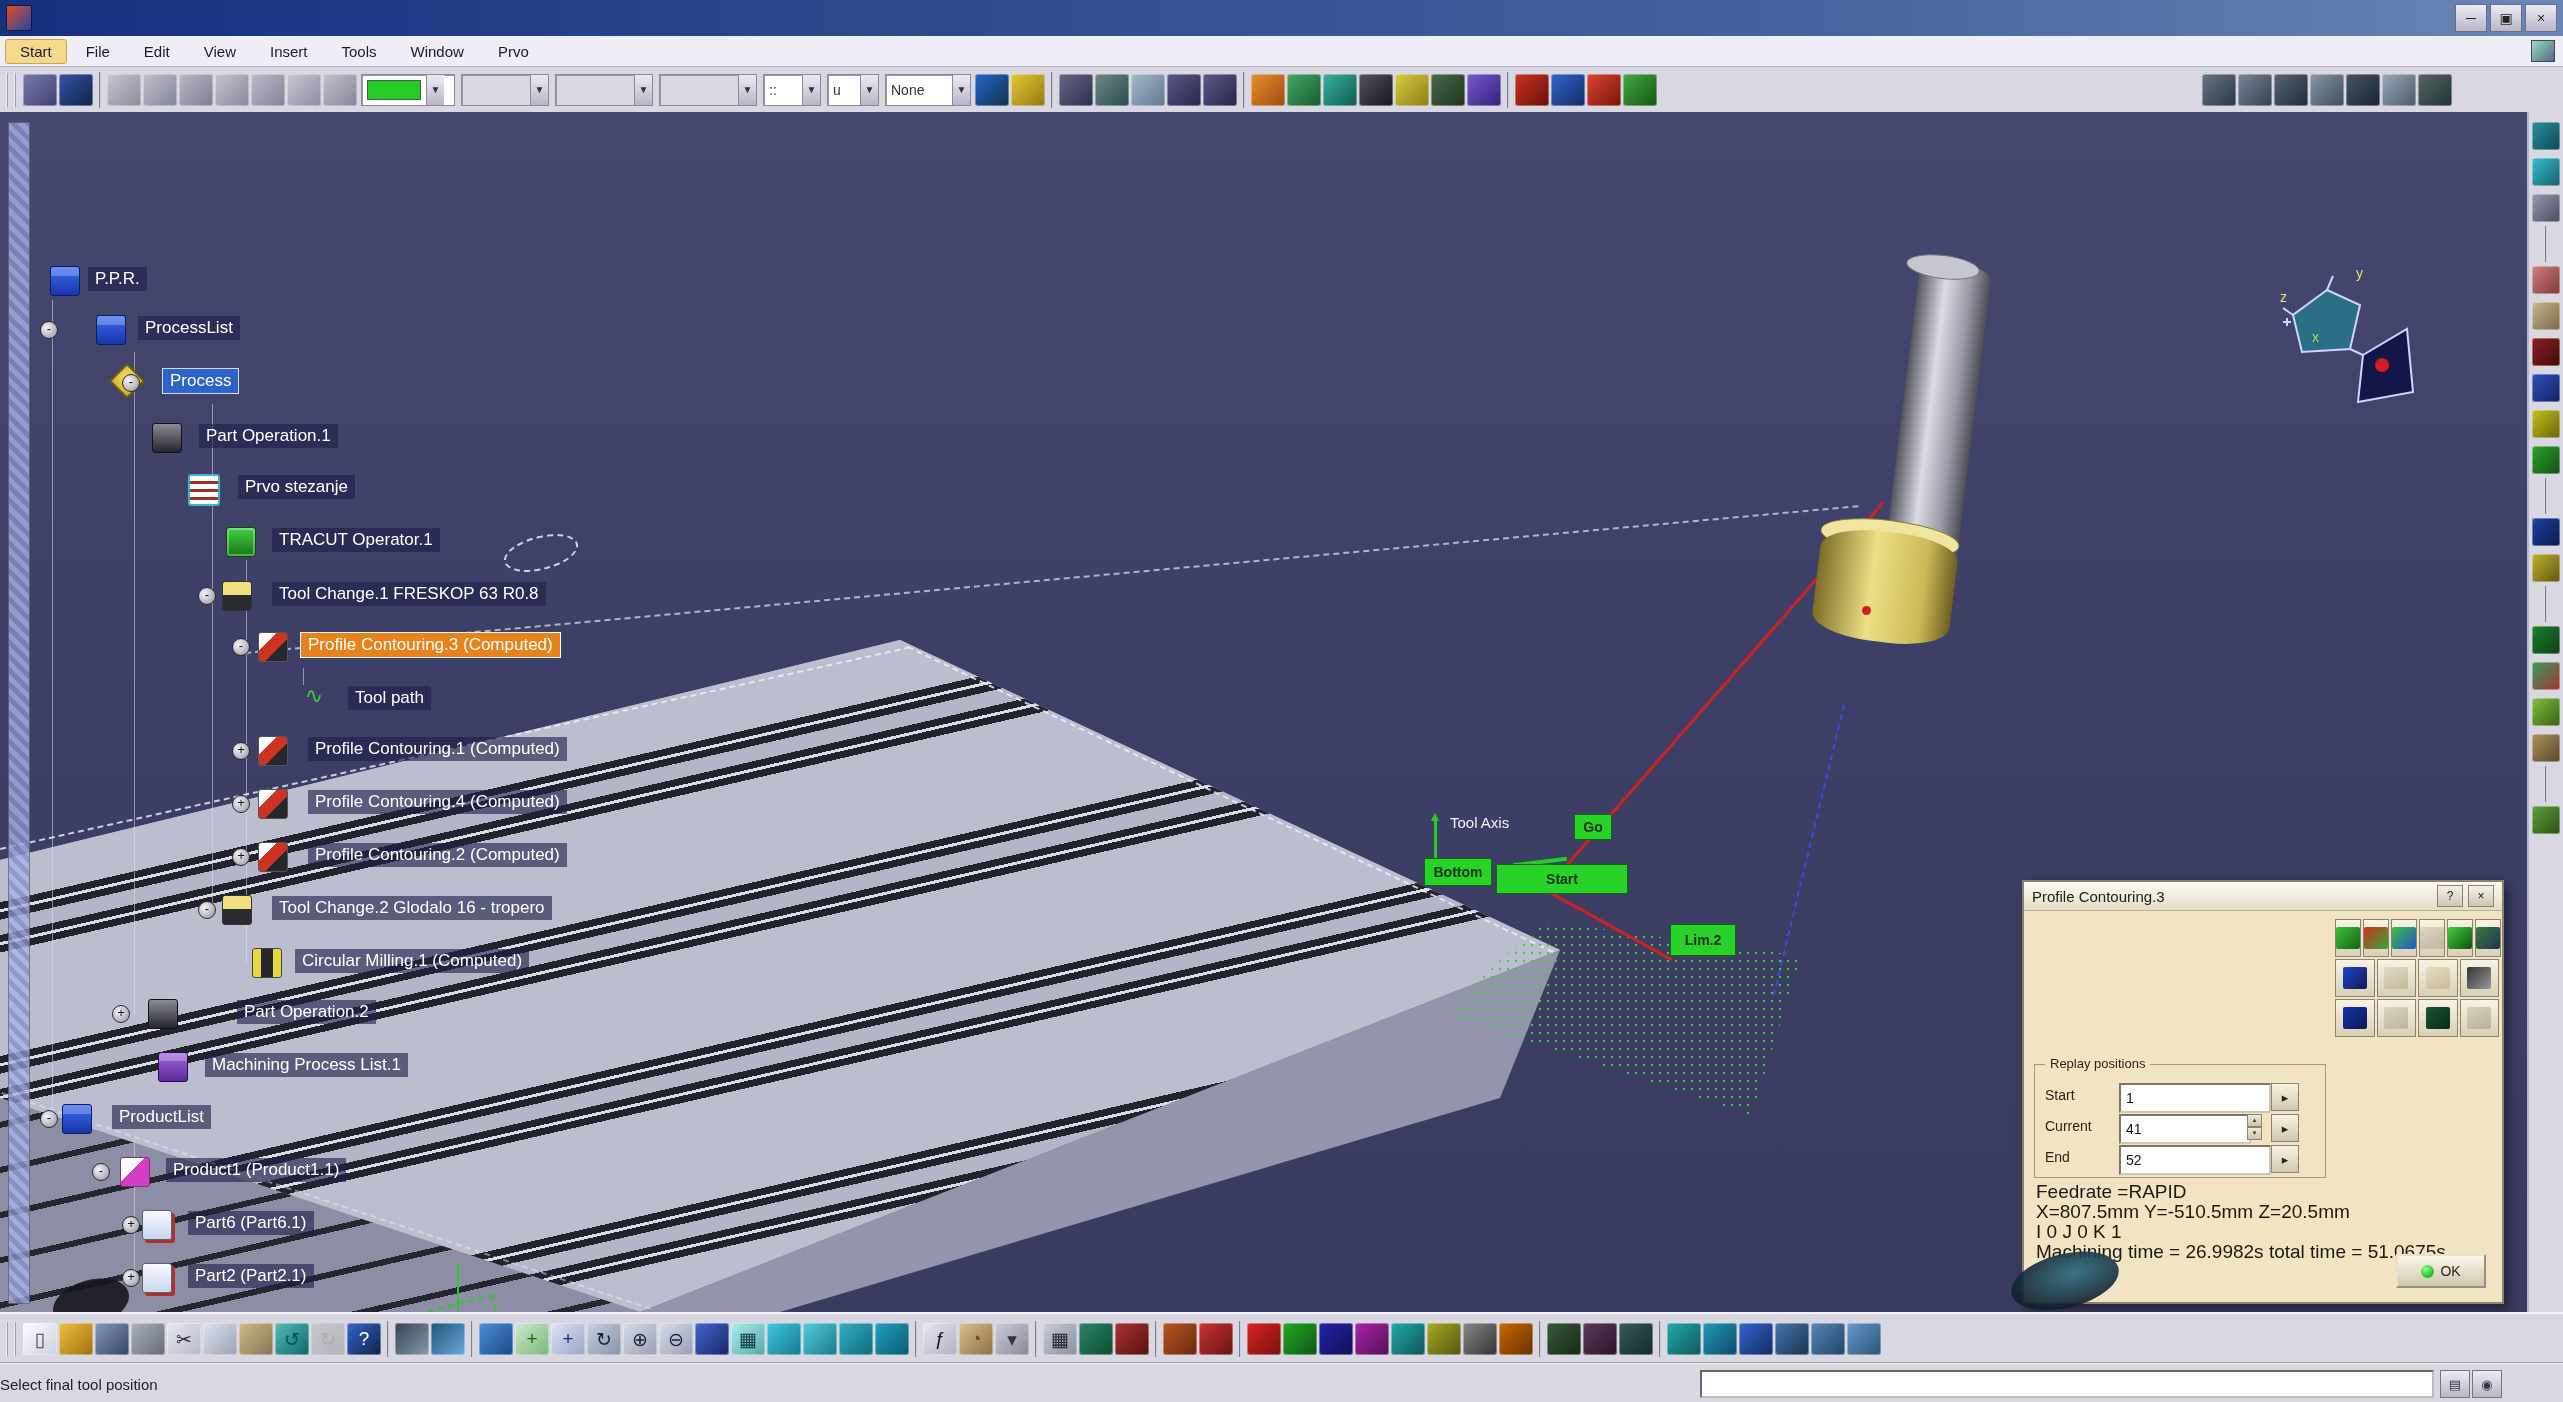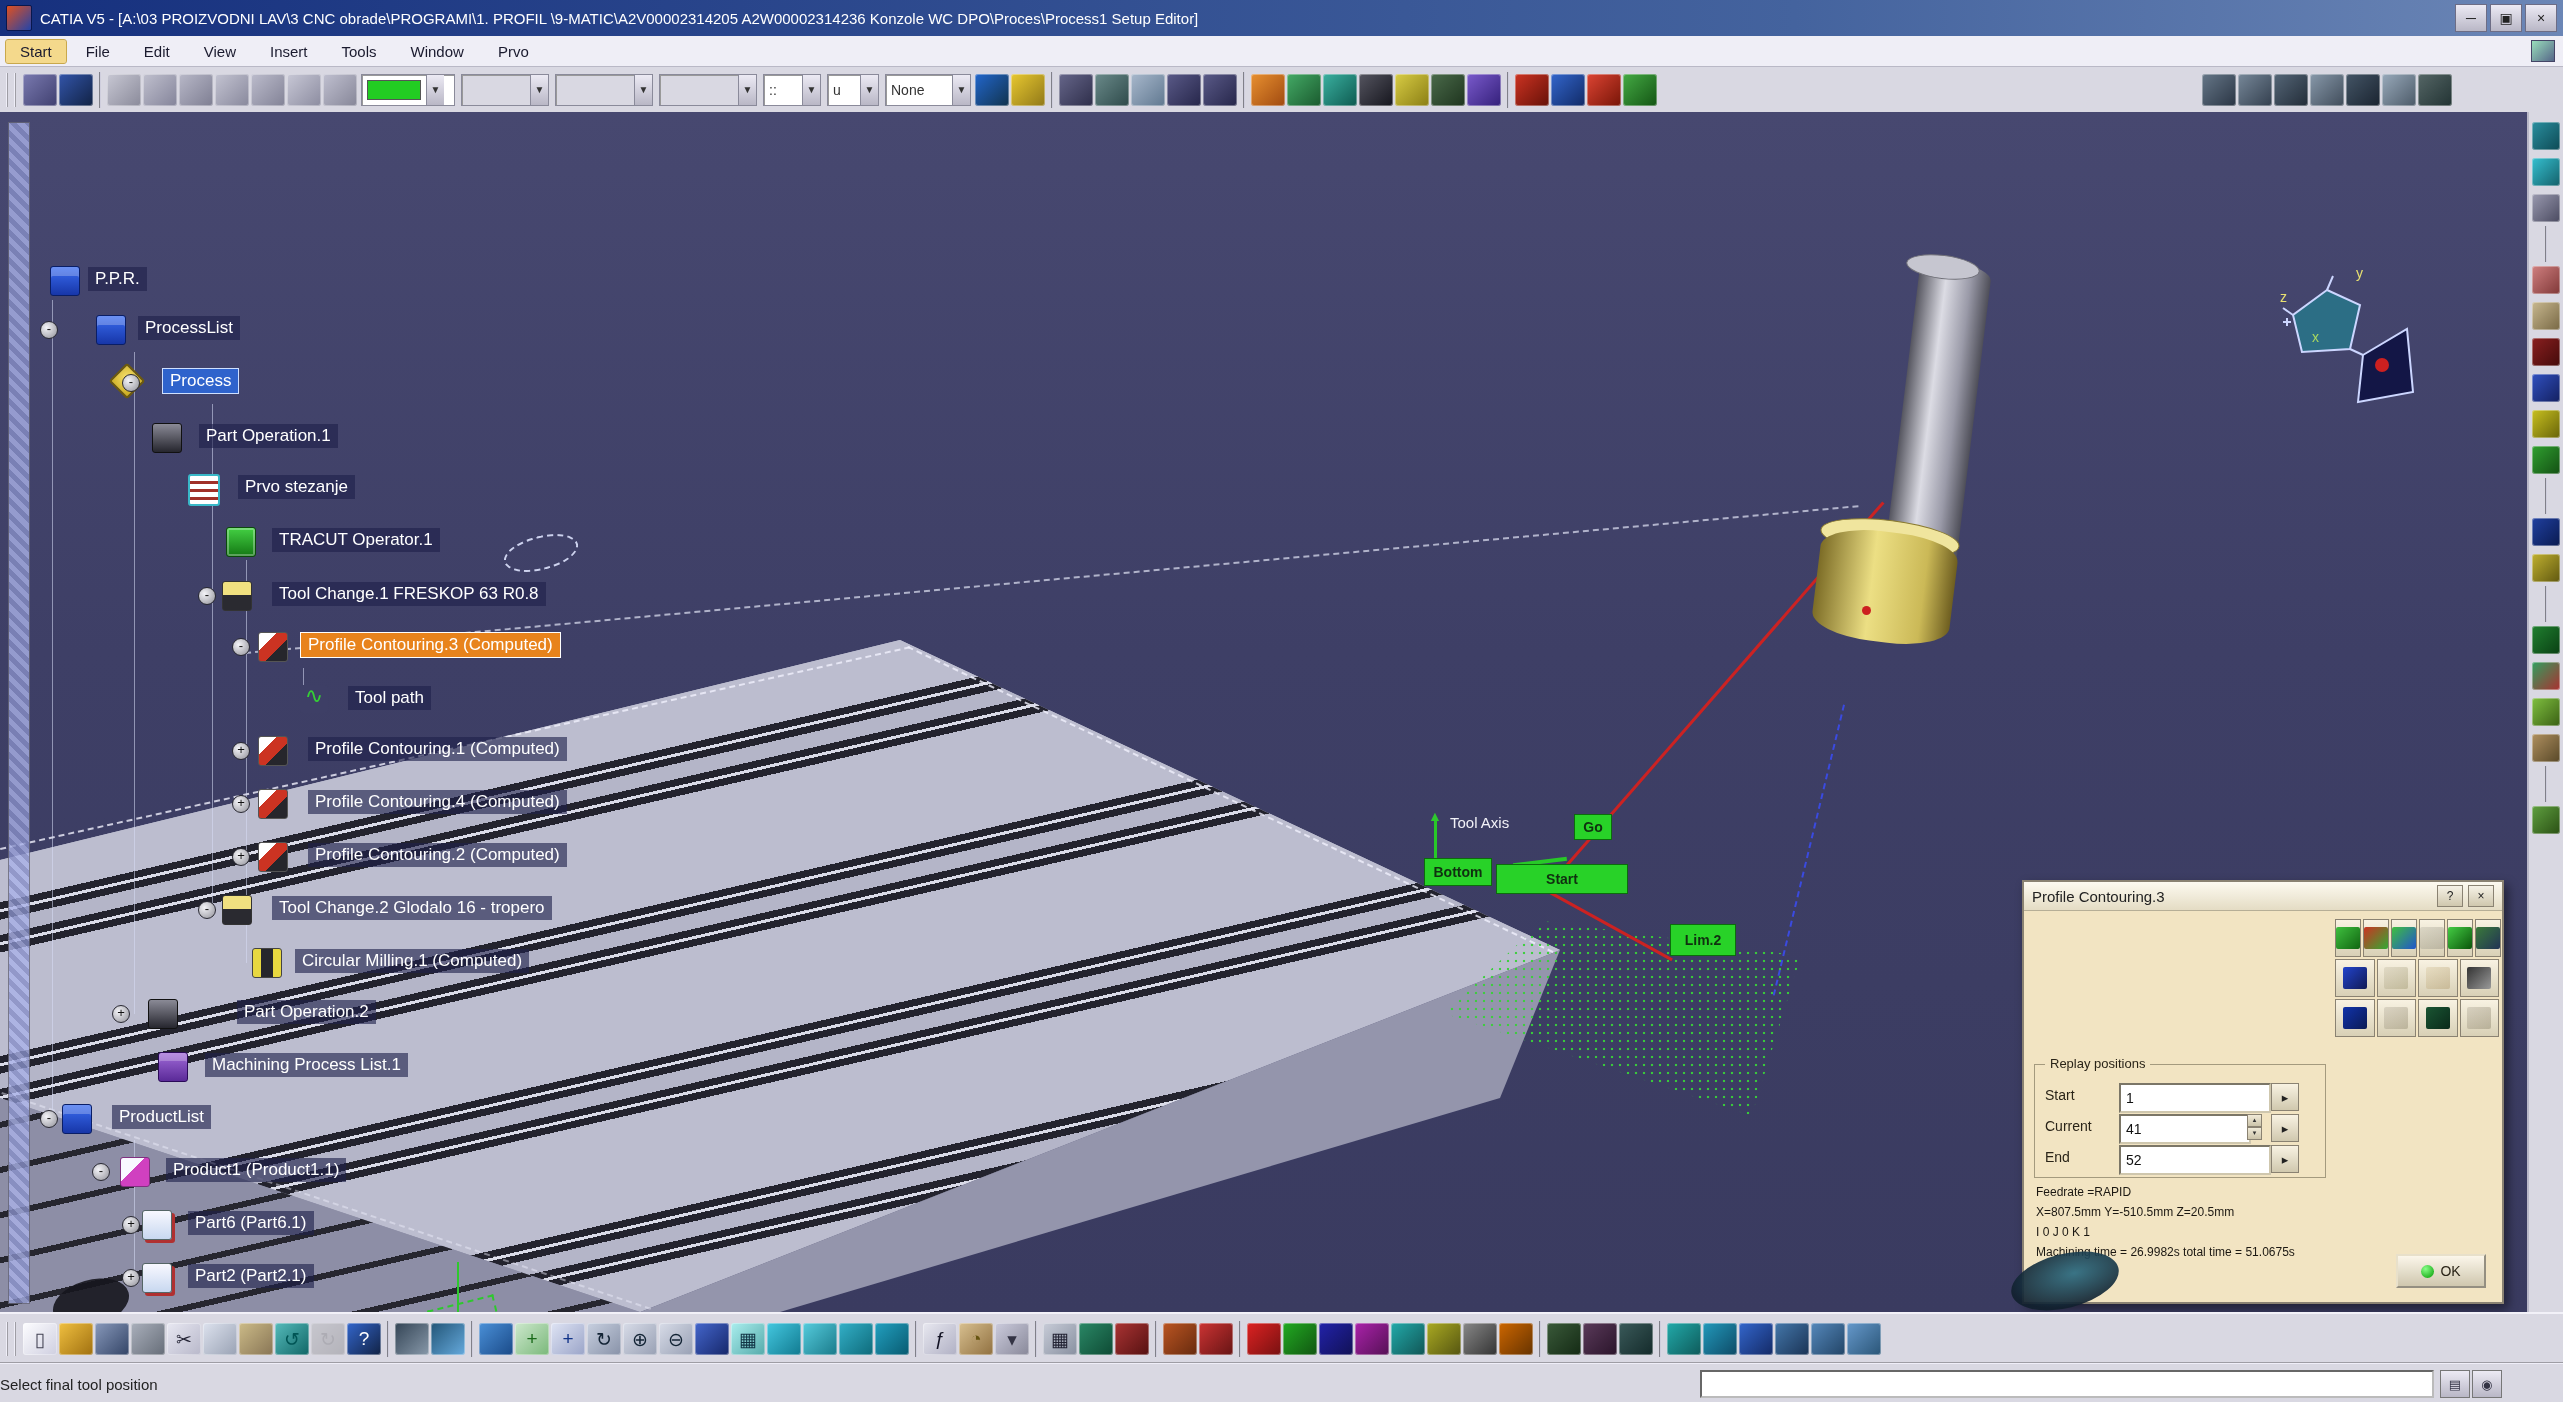--- a/index.html
+++ b/index.html
@@ -86,21 +86,21 @@
     margin:1px;display:flex;align-items:center;justify-content:center;}
   .dgrid-btn span{display:block;width:24px;height:22px;border-radius:2px;}
   .fld{position:absolute;height:26px;background:#fff;border:2px inset #cfc7ae;font-size:14px;
     display:flex;align-items:center;padding:0 5px;color:#111;}
   .sbtn{position:absolute;width:26px;height:26px;background:linear-gradient(180deg,#f8f2e2,#d0c8ae);
     border:1px solid #8a8272;display:flex;align-items:center;justify-content:center;font-size:13px;color:#222;}
   .dlbl{position:absolute;font-size:14px;}
   .spin{position:absolute;width:15px;height:26px;display:flex;flex-direction:column;}
   .spin div{flex:1;background:linear-gradient(180deg,#f0ead8,#ccc4aa);border:1px solid #8a8272;
     font-size:7px;line-height:10px;text-align:center;color:#333;}
-  #dlg-info{position:absolute;left:12px;top:300px;width:440px;line-height:20px;font-size:12px;color:#1c1812;}
+  #dlg-info{position:absolute;left:12px;top:300px;width:440px;line-height:20px;font-size:19px;color:#1c1812;}
   #okbtn{position:absolute;right:16px;bottom:14px;width:86px;height:30px;background:linear-gradient(180deg,#fbf6ea,#cfc7ae);
     border:2px outset #e8e0ca;display:flex;align-items:center;justify-content:center;font-size:14px;gap:6px;}
   #okbtn .dot{width:13px;height:13px;border-radius:50%;background:radial-gradient(circle at 35% 30%,#8f8,#090);}
   #dlg-decor{position:absolute;left:-14px;bottom:-6px;width:110px;height:54px;border-radius:50%;
     background:radial-gradient(ellipse at 60% 40%,#2a6a80,#11202e 70%);transform:rotate(-14deg);opacity:.92;}
   
   #toolbar-right{position:absolute;right:0;top:112px;width:36px;height:1200px;background:#d9d8e2;
     border-left:2px solid #b9b8c8;display:flex;flex-direction:column;align-items:center;padding-top:6px;box-sizing:border-box;}
   #toolbar-right .tbi{width:28px;height:28px;margin:4px 0;}
   
@@ -132,21 +132,20 @@
   #darkellipse{position:absolute;left:52px;top:1168px;width:78px;height:46px;border-radius:50%;
     background:#16161e;transform:rotate(-16deg);opacity:.9;}
 </style>
 </head>
 <body>
 
 <div id="app">
 
   <div id="titlebar">
     <div class="appico"></div>
-    <div class="ttl">CATIA V5 - [A:\03 PROIZVODNI LAV\3 CNC obrade\PROGRAMI\1. PROFIL \9-MATIC\A2V00002314205 A2W00002314236 Konzole WC DPO\Proces\Process1 Setup Editor]</div>
     <div id="winbtns">
       <div class="wbtn">─</div>
       <div class="wbtn">▣</div>
       <div class="wbtn">×</div>
     </div>
   </div>
 
   <div id="menubar">
     <span class="mitem active">Start</span>
     <span class="mitem">File</span>

